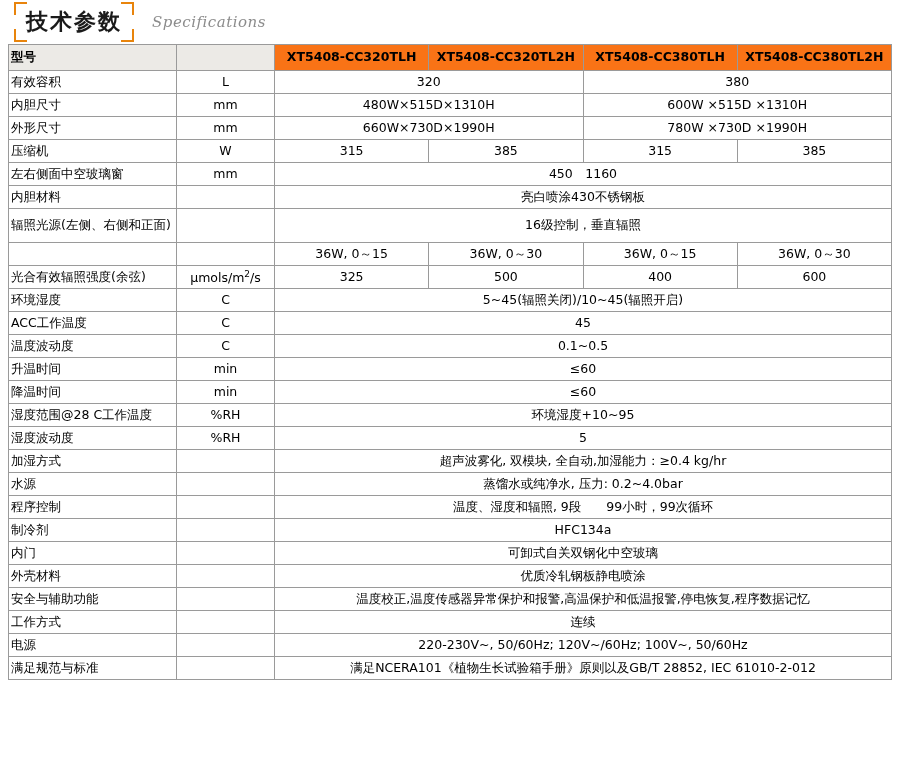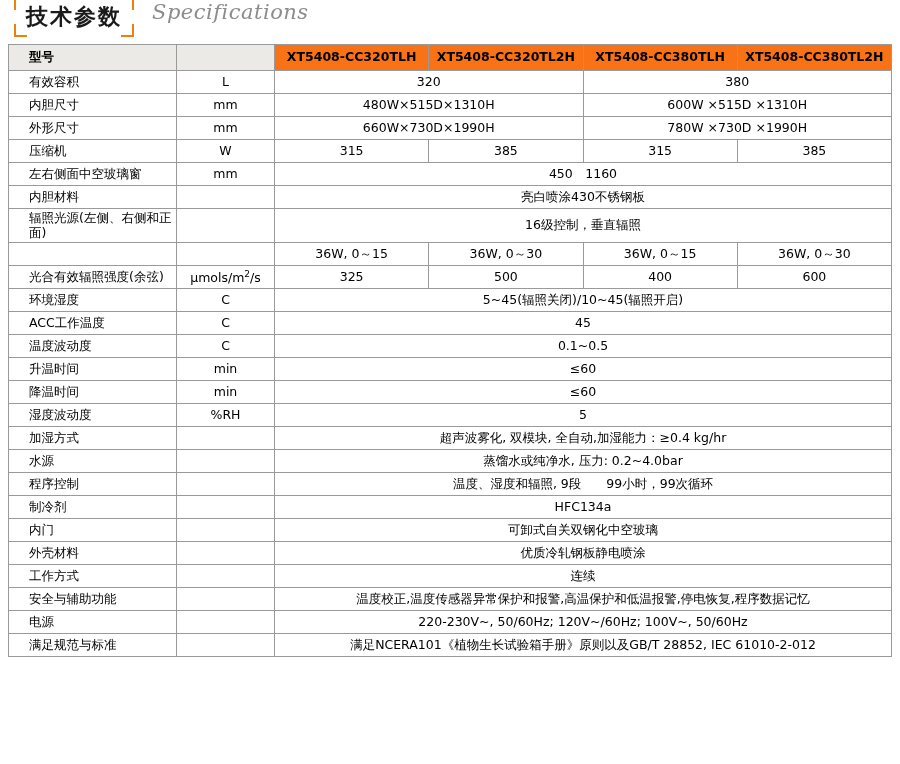--- a/index.html
+++ b/index.html
@@ -18,21 +18,21 @@
     width: 900px;
     height: 764px;
     position: relative;
     box-sizing: border-box;
   }
 
   
   .header {
     height: 44px;
     display: flex;
-    align-items: flex-start;
+    align-items: center;
     padding-left: 14px;
     box-sizing: border-box;
   }
   .title-box {
     position: relative;
     display: inline-block;
     padding: 2px 12px 2px 12px;
   }
   .title-cn {
     font-size: 22px;
@@ -51,21 +51,21 @@
     border-width: 0;
   }
   .corner.tl { top: -3px; left: 0; border-top-width: 2px; border-left-width: 2px; }
   .corner.tr { top: -3px; right: 0; border-top-width: 2px; border-right-width: 2px; }
   .corner.bl { bottom: -3px; left: 0; border-bottom-width: 2px; border-left-width: 2px; }
   .corner.br { bottom: -3px; right: 0; border-bottom-width: 2px; border-right-width: 2px; }
 
   .title-en {
     font-family: "DejaVu Serif", "Liberation Serif", serif;
     font-style: italic;
-    font-size: 21px;
+    font-size: 15px;
     color: #8c8c8c;
     margin-left: 18px;
     letter-spacing: 0.5px;
   }
 
   
   .spec-table {
     border-collapse: collapse;
     width: 884px;
     margin-left: 8px;
@@ -76,21 +76,21 @@
     border: 1px solid #9a9a9a;
     padding: 0 4px;
     height: 23px;
     line-height: 1.15;
     text-align: center;
     vertical-align: middle;
     box-sizing: border-box;
   }
   .spec-table td.label {
     text-align: left;
-    padding-left: 20px;
+    padding-left: 2px;
     width: 168px;
   }
   .spec-table td.unit {
     width: 98px;
   }
   .hdr td {
     background: #f97316;
     font-weight: bold;
     height: 26px;
   }
@@ -205,20 +205,25 @@
           <td class="label">升温时间</td>
           <td class="unit">min</td>
           <td colspan="4">≤60</td>
         </tr>
         <tr>
           <td class="label">降温时间</td>
           <td class="unit">min</td>
           <td colspan="4">≤60</td>
         </tr>
         <tr>
+          <td class="label">湿度范围@28 C工作温度</td>
+          <td class="unit">%RH</td>
+          <td colspan="4">环境湿度+10~95</td>
+        </tr>
+        <tr>
           <td class="label">湿度波动度</td>
           <td class="unit">%RH</td>
           <td colspan="4">5</td>
         </tr>
         <tr>
           <td class="label">加湿方式</td>
           <td class="unit"></td>
           <td colspan="4">超声波雾化, 双模块, 全自动,加湿能力：≥0.4 kg/hr</td>
         </tr>
         <tr>
@@ -240,28 +245,28 @@
           <td class="label">内门</td>
           <td class="unit"></td>
           <td colspan="4">可卸式自关双钢化中空玻璃</td>
         </tr>
         <tr>
           <td class="label">外壳材料</td>
           <td class="unit"></td>
           <td colspan="4">优质冷轧钢板静电喷涂</td>
         </tr>
         <tr>
+          <td class="label">安全与辅助功能</td>
+          <td class="unit"></td>
+          <td colspan="4">温度校正,温度传感器异常保护和报警,高温保护和低温报警,停电恢复,程序数据记忆</td>
+        </tr>
+        <tr>
           <td class="label">工作方式</td>
           <td class="unit"></td>
           <td colspan="4">连续</td>
-        </tr>
-        <tr>
-          <td class="label">安全与辅助功能</td>
-          <td class="unit"></td>
-          <td colspan="4">温度校正,温度传感器异常保护和报警,高温保护和低温报警,停电恢复,程序数据记忆</td>
         </tr>
         <tr>
           <td class="label">电源</td>
           <td class="unit"></td>
           <td colspan="4">220-230V~, 50/60Hz; 120V~/60Hz; 100V~, 50/60Hz</td>
         </tr>
         <tr>
           <td class="label">满足规范与标准</td>
           <td class="unit"></td>
           <td colspan="4">满足NCERA101《植物生长试验箱手册》原则以及GB/T 28852, IEC 61010-2-012</td>

